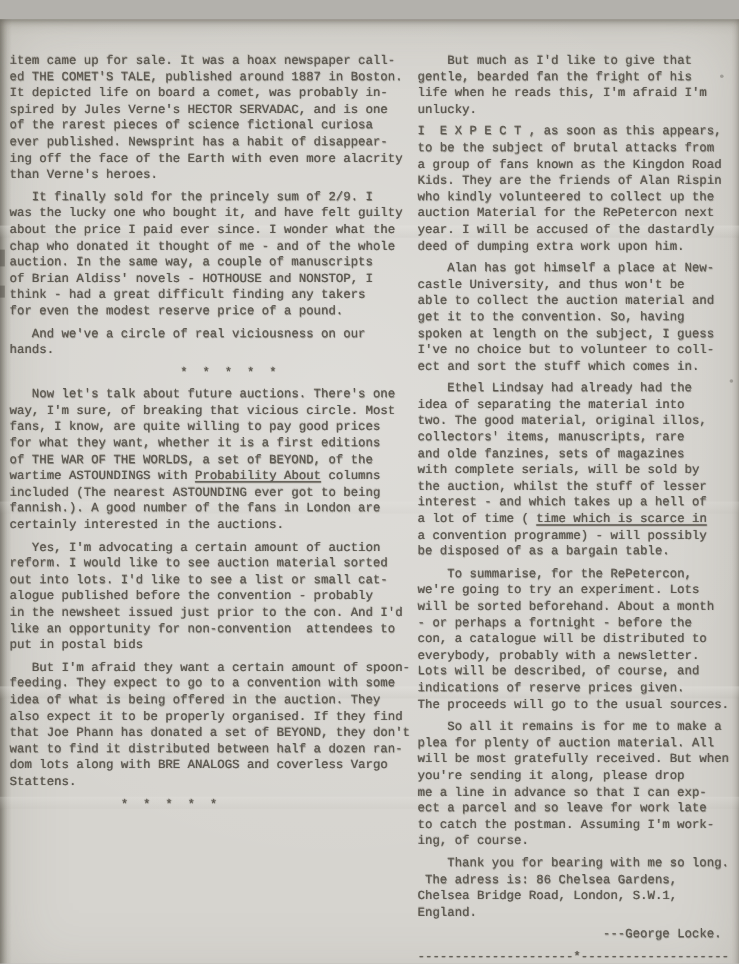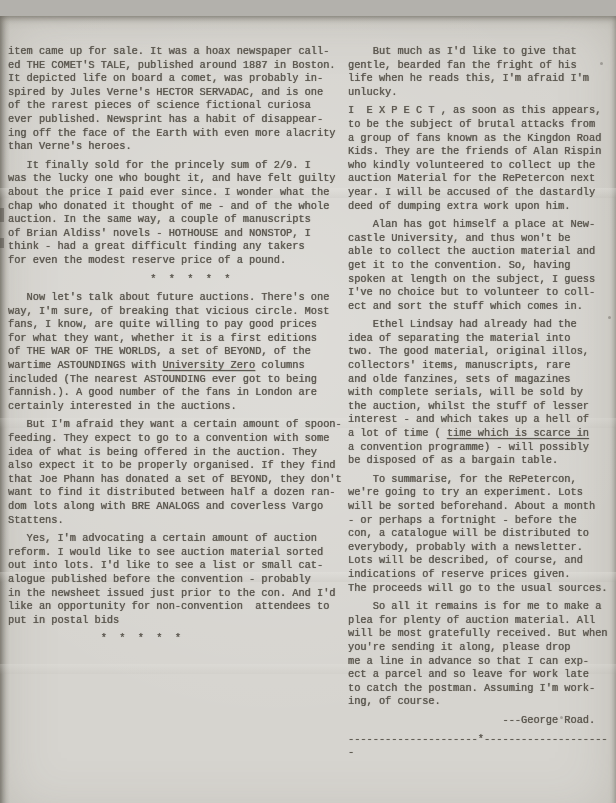--- a/index.html
+++ b/index.html
@@ -107,45 +107,47 @@
 ing off the face of the Earth with even more alacrity
 than Verne's heroes.</p>
         <p class="para">   It finally sold for the princely sum of 2/9. I
 was the lucky one who bought it, and have felt guilty
 about the price I paid ever since. I wonder what the
 chap who donated it thought of me - and of the whole
 auction. In the same way, a couple of manuscripts
 of Brian Aldiss' novels - HOTHOUSE and NONSTOP, I
 think - had a great difficult finding any takers
 for even the modest reserve price of a pound.</p>
+        <p class="para">   And we've a circle of real viciousness on our
+hands.</p>
         <p class="para">                       *  *  *  *  *</p>
         <p class="para">   Now let's talk about future auctions. There's one
 way, I'm sure, of breaking that vicious circle. Most
 fans, I know, are quite willing to pay good prices
 for what they want, whether it is a first editions
 of THE WAR OF THE WORLDS, a set of BEYOND, of the
-wartime ASTOUNDINGS with <u>University Zero</u> columns
+wartime ASTOUNDINGS with <u>Probability About</u> columns
 included (The nearest ASTOUNDING ever got to being
 fannish.). A good number of the fans in London are
 certainly interested in the auctions.</p>
+        <p class="para">   Yes, I'm advocating a certain amount of auction
+reform. I would like to see auction material sorted
+out into lots. I'd like to see a list or small cat-
+alogue published before the convention - probably
+in the newsheet issued just prior to the con. And I'd
+like an opportunity for non-convention  attendees to
+put in postal bids</p>
         <p class="para">   But I'm afraid they want a certain amount of spoon-
 feeding. They expect to go to a convention with some
 idea of what is being offered in the auction. They
 also expect it to be properly organised. If they find
 that Joe Phann has donated a set of BEYOND, they don't
 want to find it distributed between half a dozen ran-
 dom lots along with BRE ANALOGS and coverless Vargo
 Stattens.</p>
-        <p class="para">   Yes, I'm advocating a certain amount of auction
-reform. I would like to see auction material sorted
-out into lots. I'd like to see a list or small cat-
-alogue published before the convention - probably
-in the newsheet issued just prior to the con. And I'd
-like an opportunity for non-convention  attendees to
-put in postal bids</p>
         <p class="para">               *  *  *  *  *</p>
       </div>
     <div class="col col-right">
         <p class="para">    But much as I'd like to give that
 gentle, bearded fan the fright of his
 life when he reads this, I'm afraid I'm
 unlucky.</p>
         <p class="para">I  E X P E C T , as soon as this appears,
 to be the subject of brutal attacks from
 a group of fans known as the Kingdon Road
@@ -182,18 +184,22 @@
 indications of reserve prices given.
 The proceeds will go to the usual sources.</p>
         <p class="para">    So all it remains is for me to make a
 plea for plenty of auction material. All
 will be most gratefully received. But when
 you're sending it along, please drop
 me a line in advance so that I can exp-
 ect a parcel and so leave for work late
 to catch the postman. Assuming I'm work-
 ing, of course.</p>
-        <p class="para">                         ---George Road.</p>
+        <p class="para">    Thank you for bearing with me so long.
+ The adress is: 86 Chelsea Gardens,
+Chelsea Bridge Road, London, S.W.1,
+England.</p>
+        <p class="para">                         ---George Locke.</p>
         <p class="para">---------------------*---------------------</p>
       </div>
   </div>
 
 </div>
 
 </body></html>

